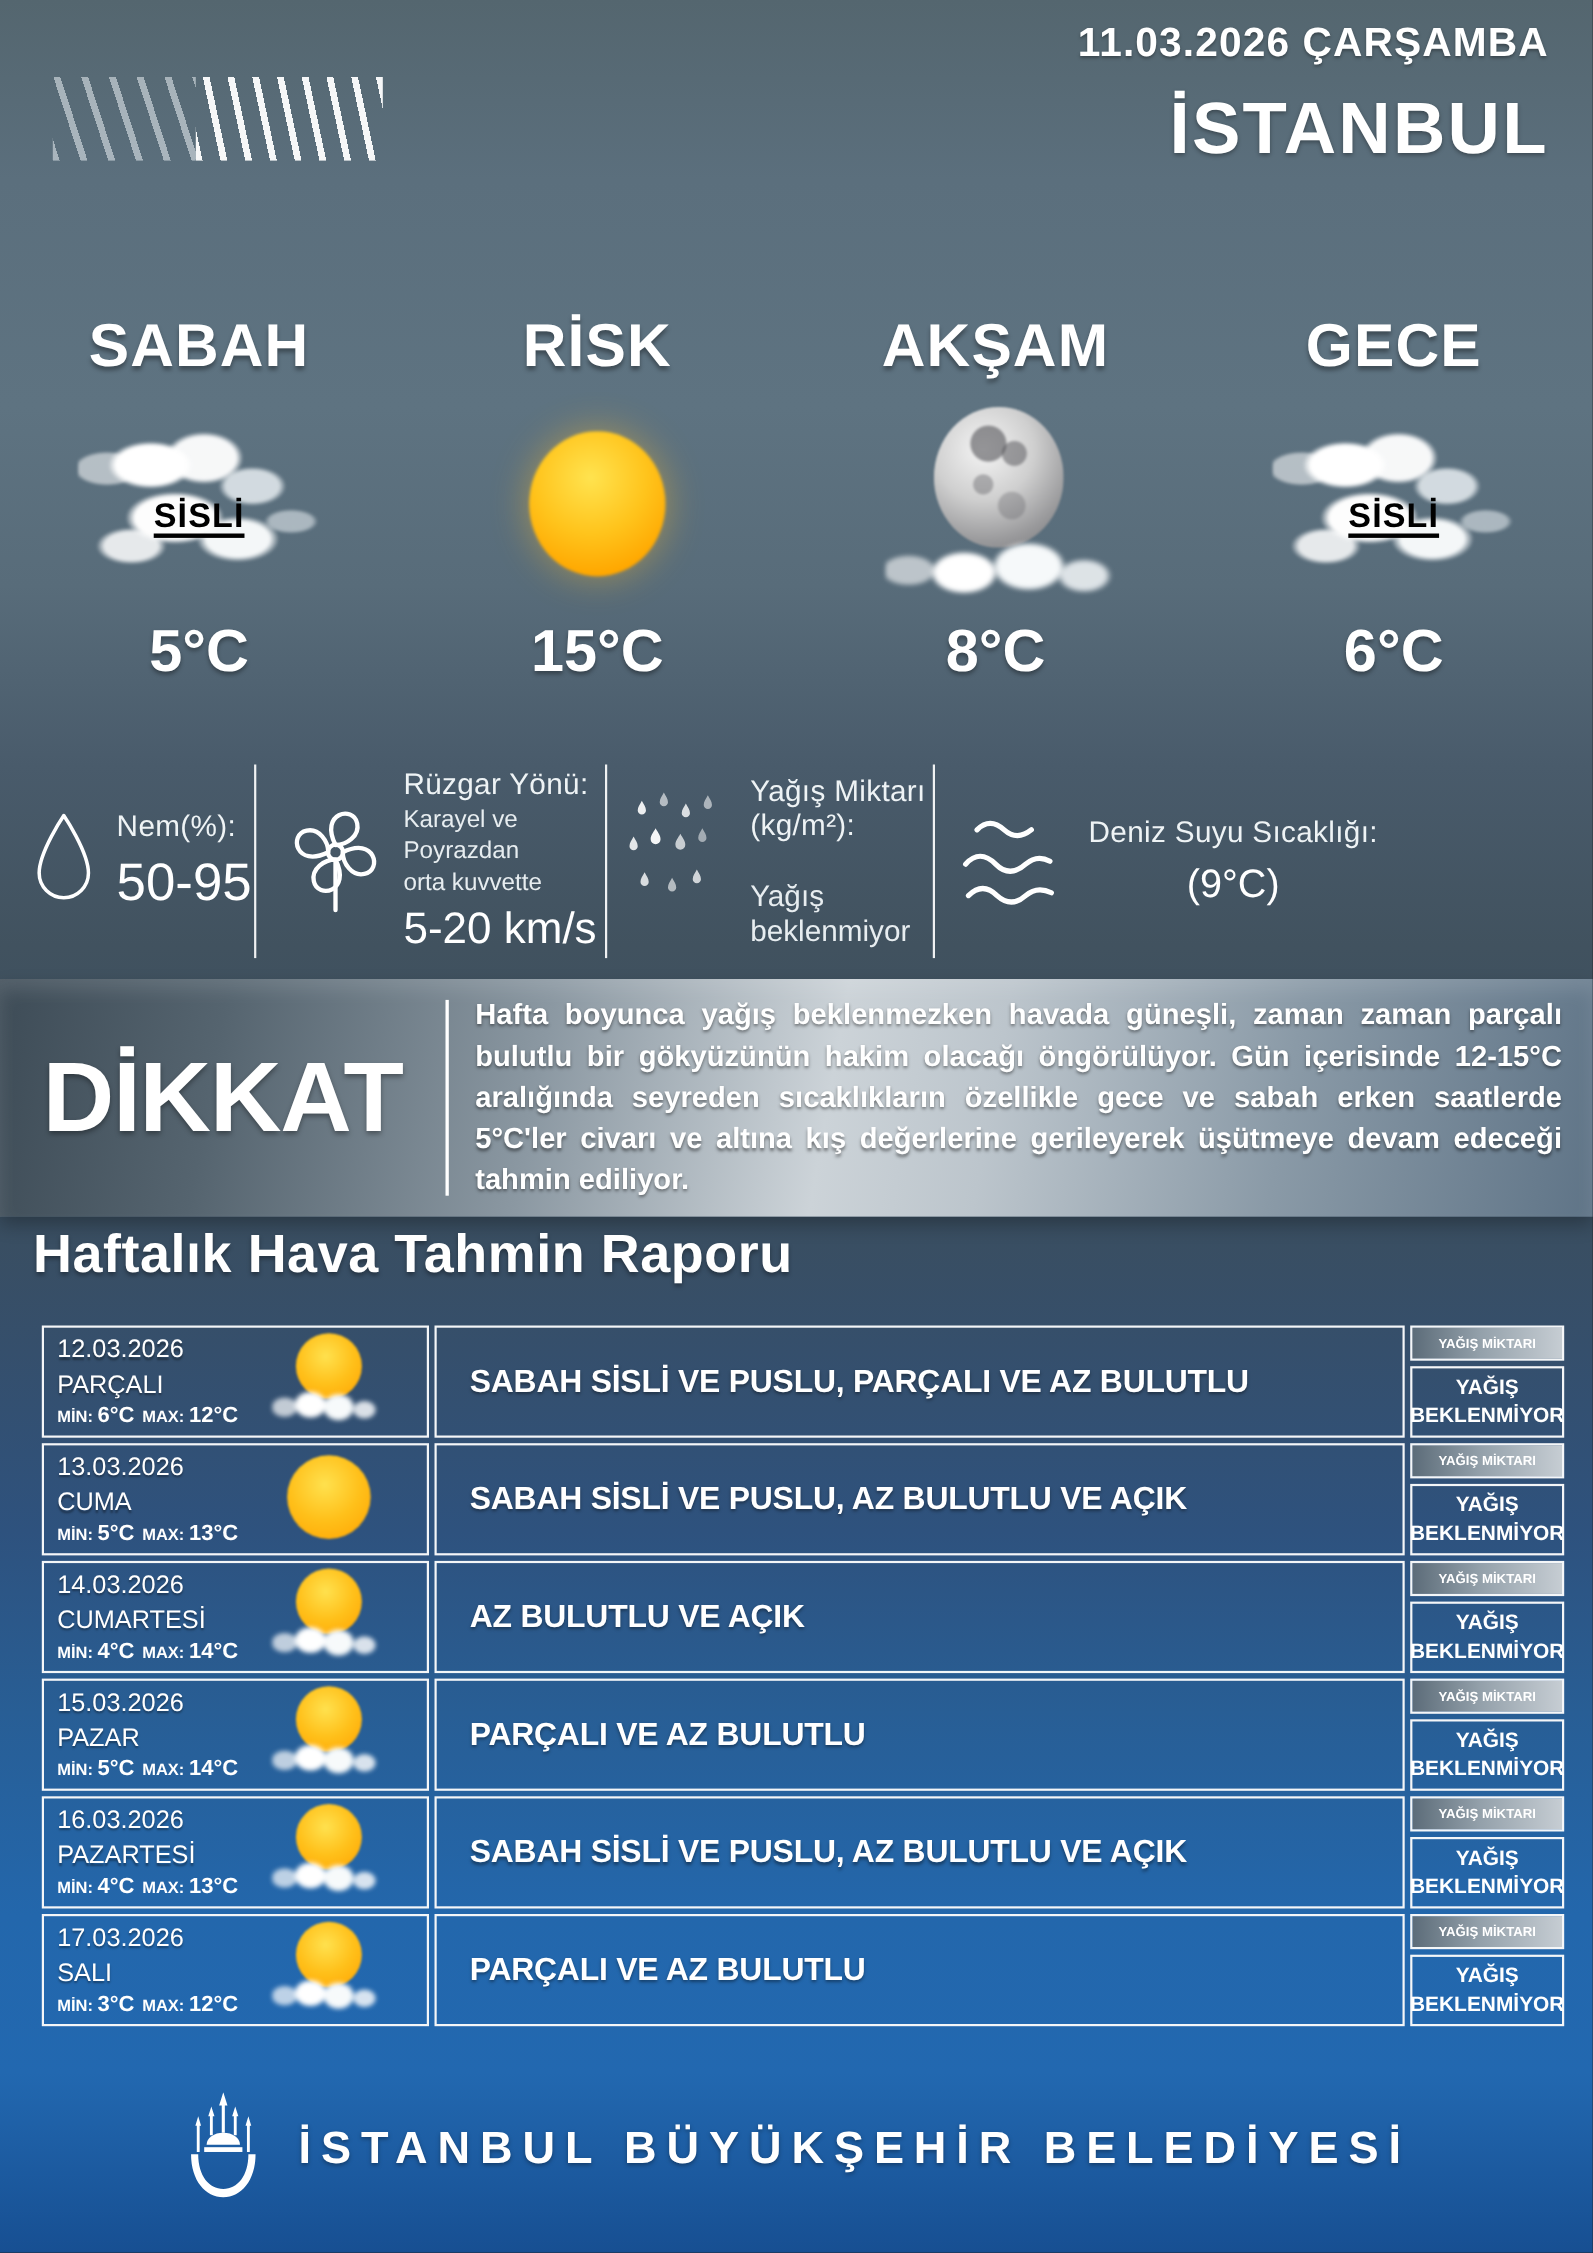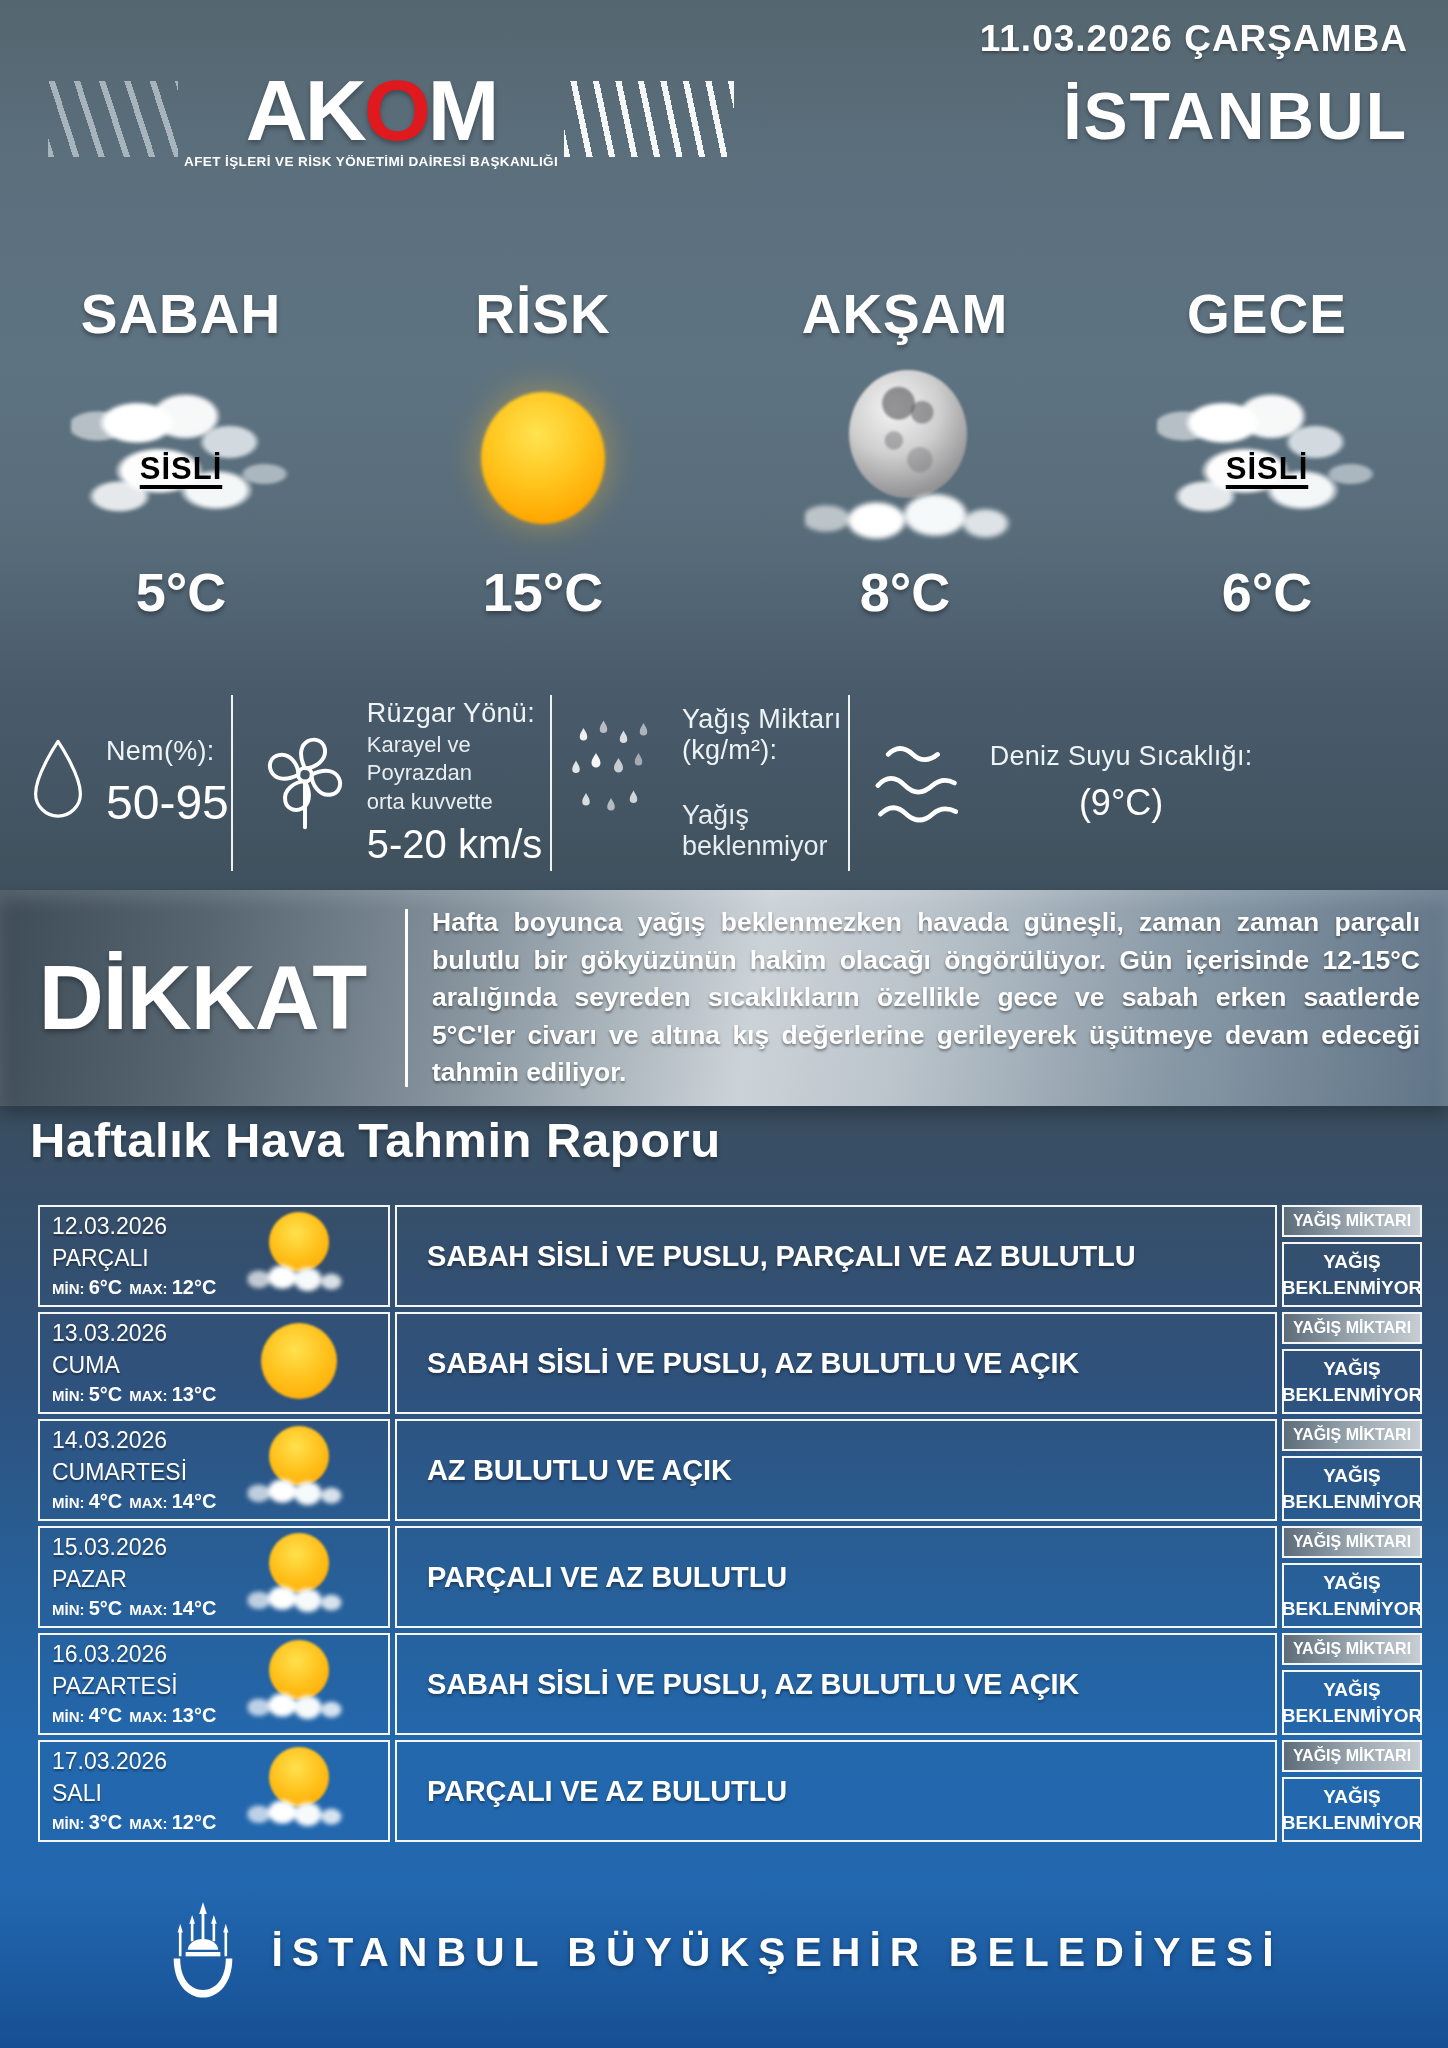--- a/index.html
+++ b/index.html
@@ -89,21 +89,21 @@
   .c-left{width:352px;display:flex;padding:6px 4px 6px 12px;flex:none;}
   .date-block{width:158px;display:flex;flex-direction:column;justify-content:space-between;flex:none;}
   .r-date,.r-day{font-size:23px;font-weight:400;text-shadow:0 2px 2px rgba(0,0,0,.4);}
   .r-minmax{white-space:nowrap;}
   .mm-l{font-size:15px;font-weight:700;}
   .mm-v{font-size:20px;font-weight:700;margin-right:7px;}
   .icon-block{flex:1;display:flex;align-items:center;justify-content:center;}
   .c-desc{flex:1;display:flex;align-items:center;padding-left:30px;font-size:29px;font-weight:700;letter-spacing:-.2px;text-shadow:0 2px 3px rgba(0,0,0,.4);}
   .c-precip{width:140px;flex:none;display:flex;flex-direction:column;gap:5px;}
   .precip-header{height:32px;flex:none;display:flex;align-items:center;justify-content:center;
-    font-size:16px;font-weight:700;background:linear-gradient(90deg,#5c6c79 0%,#93a0aa 45%,#c6cdd3 100%);}
+    font-size:12px;font-weight:700;background:linear-gradient(90deg,#5c6c79 0%,#93a0aa 45%,#c6cdd3 100%);}
   .precip-value{flex:1;display:flex;align-items:center;justify-content:center;text-align:center;
     font-size:19px;font-weight:700;line-height:1.35;padding:2px 4px;}
   .wicon{position:relative;width:104px;height:88px;}
   .wicon .sun{position:absolute;top:0;left:24px;width:60px;height:60px;border-radius:50%;filter:blur(1px);
     background:radial-gradient(circle at 45% 35%,#ffe14e 0%,#ffc01a 50%,#ffa200 100%);}
   .wicon .cl{position:absolute;bottom:0;left:2px;width:98px;height:46px;filter:blur(2px);
     background:
       radial-gradient(ellipse 20% 32% at 12% 55%, rgba(255,255,255,.7) 0 50%, transparent 68%),
       radial-gradient(ellipse 24% 42% at 36% 50%, #fff 0 52%, transparent 68%),
       radial-gradient(ellipse 24% 44% at 62% 55%, #f7fafb 0 50%, transparent 66%),
@@ -116,24 +116,20 @@
 </style>
 </head>
 <body>
 
 <div class="poster">
 
   <div>
     <div class="date-line">11.03.2026 ÇARŞAMBA</div>
     <div class="akom">
       <div class="stripes l"></div>
-      <div class="akom-mid">
-        <div class="akom-word"><span>AK</span><span style="color:#e0191f">O</span><span>M</span></div>
-        <div class="akom-sub">AFET İŞLERİ VE RİSK YÖNETİMİ DAİRESİ BAŞKANLIĞI</div>
-      </div>
       <div class="stripes r"></div>
     </div>
     <div class="city">İSTANBUL</div>
   </div>
 
   <div class="periods">
     <div class="period">
       <div class="p-label">SABAH</div>
       <div class="p-icon">
         <div class="bigcloud"></div>

